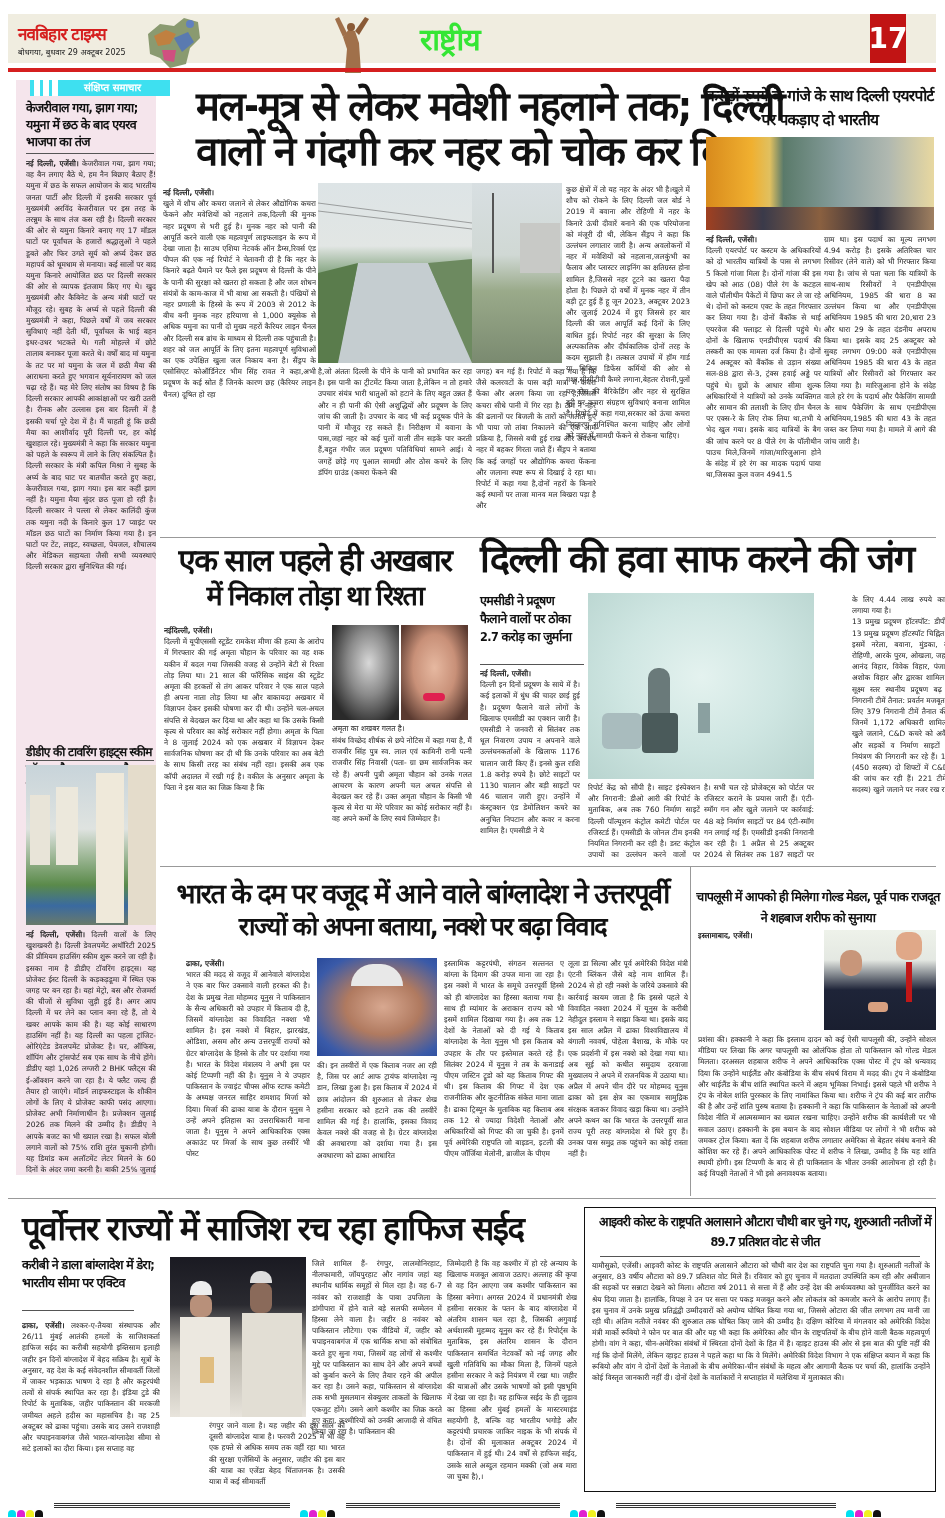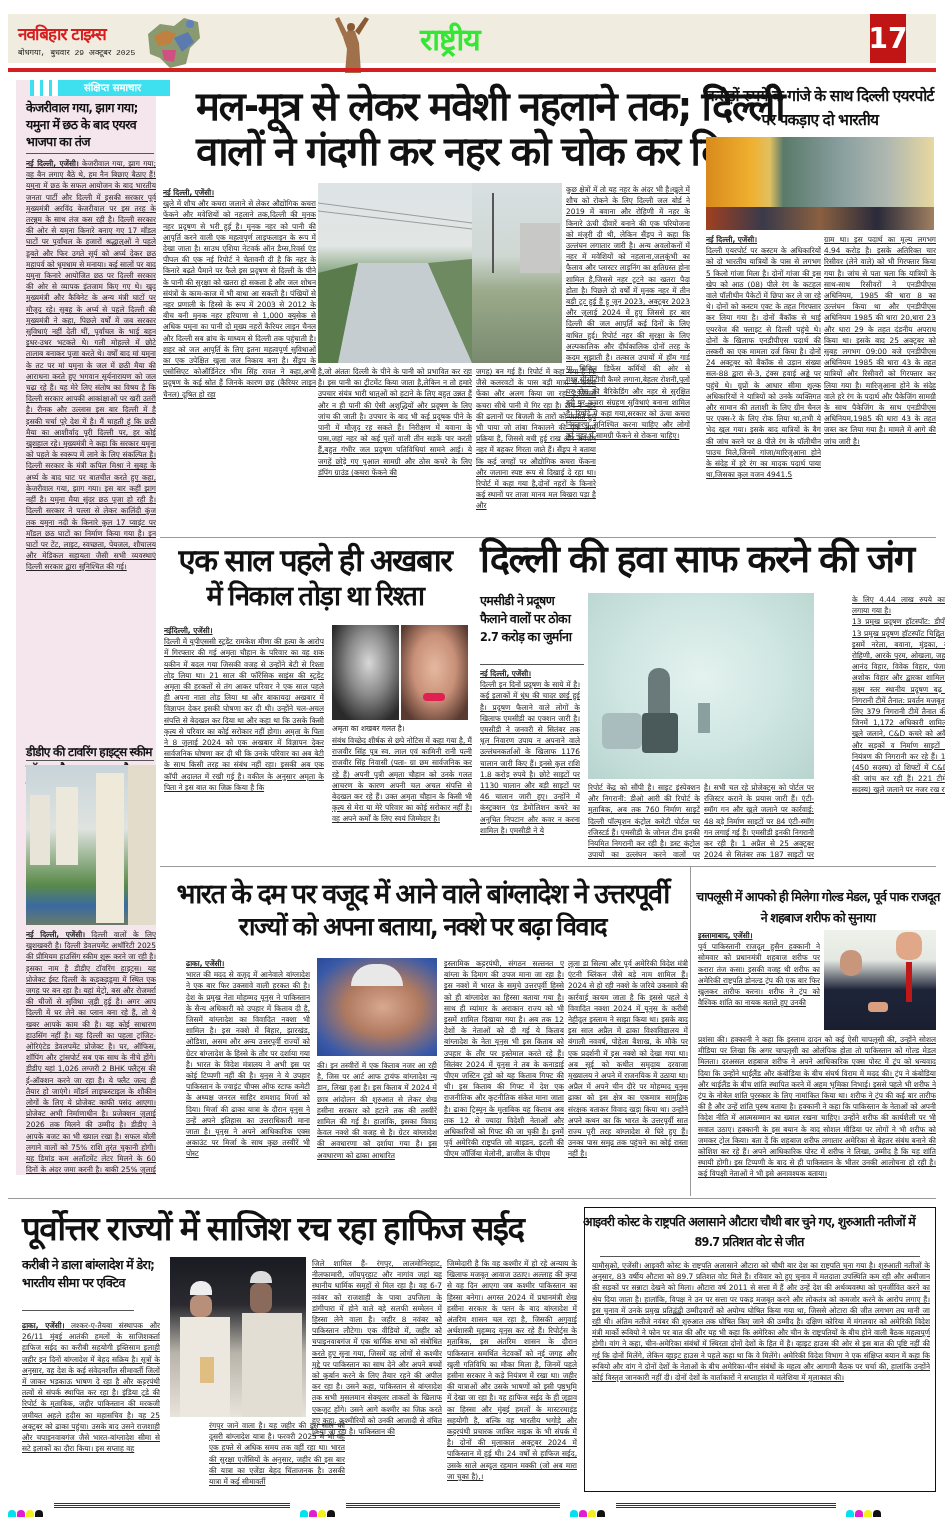--- a/index.html
+++ b/index.html
@@ -1,28 +1,28 @@
 <!DOCTYPE html>
 <html><head>
 <meta charset="utf-8">
 <style>
   * { box-sizing: border-box; margin: 0; padding: 0; }
   html, body { width: 945px; height: 1518px; background: #ffffff; overflow: hidden; }
   body { position: relative; font-family: "DejaVu Sans", sans-serif; color: #1a1a1a; }
   .abs { position: absolute; }
-  .body-text { font-family: "DejaVu Sans", sans-serif; font-size: 7.4px; line-height: 11.2px; text-align: justify; color: #222; overflow: hidden; word-break: break-word; text-decoration: underline; }
+  .body-text { font-family: "DejaVu Sans", sans-serif; font-size: 7.4px; line-height: 11.2px; text-align: justify; color: #222; overflow: hidden; word-break: break-word; }
   .dateline { font-weight: bold; display: block; }
   .hl { font-family: "DejaVu Sans Condensed", "DejaVu Sans", sans-serif; font-weight: bold; color: #111; letter-spacing: -1.5px; line-height: 1.15; transform-origin: left top; white-space: nowrap; }
   .hl-c { text-align: center; transform-origin: center top; }
 
   
   #masthead { left: 8px; top: 14px; width: 928px; height: 49px; background: #f0ede0; }
   #redrule { left: 8px; top: 68px; width: 928px; height: 4px; background: #d51f1f; }
   #paper-name { left: 18px; top: 22px; font-size: 17px; font-weight: bold; color: #d51f1f; letter-spacing: -1px; }
-  #paper-date { left: 18px; top: 46px; font-size: 8px; color: #222; font-family: Liberation Mono, monospace; }
+  #paper-date { left: 18px; top: 46px; font-size: 8px; color: #222; }
   #section-title { left: 420px; top: 18px; font-size: 30px; font-weight: bold; color: #35e635; letter-spacing: -1px; }
   #page-num { left: 870px; top: 14px; width: 36px; height: 49px; background: #c11414; color: #fff; font-size: 28px; font-weight: bold; display: flex; align-items: center; justify-content: center; }
   .map-art { left: 140px; top: 14px; width: 66px; height: 56px; }
   .statue { left: 325px; top: 15px; width: 55px; height: 58px; }
 
   
   #sidebar { left: 16px; top: 80px; width: 140px; height: 1095px; background: #f5e5ec; }
   #brief-tag { left: 30px; top: 80px; width: 140px; height: 16px; background: #3ee0f0; }
   #brief-tag .bars { position:absolute; left: 4px; top: 0; }
   #brief-tag .bars span { display:inline-block; width:6px; height:16px; background:#fff; margin-right:3px; }
@@ -162,21 +162,20 @@
   <div style="position:absolute;left:34px;top:6px;width:52px;height:22px;border-radius:26px 26px 0 0;background:#e8e8e8;"></div>
 </div>
 <div class="abs body-text" style="left:317px;top:1060px;width:120px;height:134px;">की। इन तस्वीरों में एक किताब नजर आ रही है, जिस पर आर्ट आफ ट्रायंफ बांग्लादेश न्यू डान, लिखा हुआ है। इस किताब में 2024 में छात्र आंदोलन की शुरुआत से लेकर शेख हसीना सरकार को हटाने तक की तस्वीरें शामिल की गई है। हालांकि, इसका विवाद केवल नक्शे की वजह से है। ग्रेटर बांग्लादेश की अवधारणा को दर्शाया गया है। इस अवधारणा को ढाका आधारित</div>
 <div class="abs body-text" style="left:444px;top:958px;width:120px;height:236px;">इस्लामिक कट्टरपंथी, संगठन सल्तनत ए बांग्ला के दिमाग की उपज माना जा रहा है। इस नक्शे में भारत के समूचे उत्तरपूर्वी हिस्से को ही बांग्लादेश का हिस्सा बताया गया है। साथ ही म्यांमार के अराकान राज्य को भी इसमें शामिल दिखाया गया है। अब तक 12 देशों के नेताओं को दी गई ये किताब बांग्लादेश के नेता यूनुस भी इस किताब को उपहार के तौर पर इस्तेमाल करते रहे हैं। सितंबर 2024 में यूनुस ने तब के कनाडाई पीएम जस्टिन ट्रूडो को यह किताब गिफ्ट की थी। इस किताब की गिफ्ट में देश एक राजनीतिक और कूटनीतिक संकेत माना जाता है। ढाका ट्रिब्यून के मुताबिक यह किताब अब तक 12 से ज्यादा विदेशी नेताओं और अधिकारियों को गिफ्ट की जा चुकी है। इनमें पूर्व अमेरिकी राष्ट्रपति जो बाइडन, इटली की पीएम जॉर्जिया मेलोनी, ब्राजील के पीएम</div>
 <div class="abs body-text" style="left:568px;top:958px;width:120px;height:236px;">लूला डा सिल्वा और पूर्व अमेरिकी विदेश मंत्री एंटनी ब्लिंकन जैसे बड़े नाम शामिल हैं।2024 से हो रही नक्शे के जरिये उकसावे की कार्रवाई कायम जाता है कि इससे पहले ये विवादित नक्शा 2024 में यूनुस के करीबी नेहीदुल इस्लाम ने साझा किया था। इसके बाद इस साल अप्रैल में ढाका विश्वविद्यालय में बंगाली नववर्ष, पोहेला बैशाख, के मौके पर एक प्रदर्शनी में इस नक्शे को देखा गया था। अब सूई को कथीत समुदाय दरवाजा मुख्यालय ने अपने में राजनयिक में उठाया था। अप्रैल में अपने चीन दौरे पर मोहम्मद यूनुस ढाका को इस क्षेत्र का एकमात्र सामुद्रिक संरक्षक बताकर विवाद खड़ा किया था। उन्होंने अपने कथन का कि भारत के उत्तरपूर्वी सात राज्य पूरी तरह बांग्लादेश से घिरे हुए हैं। उनका पास समुद्र तक पहुंचने का कोई रास्ता नहीं है।</div>
 
 <div class="abs" style="left:690px;top:866px;width:1px;height:330px;background:#999;"></div>
 <div class="abs hl hl-c" style="left:696px;top:886px;width:244px;font-size:12.5px;white-space:normal;letter-spacing:-0.7px;line-height:21px;">चापलूसी में आपको ही मिलेगा गोल्ड मेडल, पूर्व पाक राजदूत ने शहबाज शरीफ को सुनाया</div>
 <div class="abs body-text" style="left:698px;top:930px;width:122px;height:100px;">
   <span class="dateline">इस्लामाबाद, एजेंसी।</span>
-  <span>पूर्व पाकिस्तानी राजदूत हुसैन हक्कानी ने सोमवार को प्रधानमंत्री शहबाज शरीफ पर करारा तंज कसा। इसकी वजह थी शरीफ का अमेरिकी राष्ट्रपति डोनल्ड ट्रंप की एक बार फिर खुलकर तारीफ करना। शरीफ ने ट्रंप को वैश्विक शांति का नायक बताते हुए उनकी</span>
 </div>
 <div class="abs photo" style="left:824px;top:930px;width:112px;height:100px;background:linear-gradient(180deg,#eef2ea 0%,#e4e8e2 30%,#1e2438 60%,#1a1f30 100%);">
   <div style="position:absolute;left:16px;top:20px;width:22px;height:26px;border-radius:10px;background:#c8967a;"></div>
   <div style="position:absolute;left:72px;top:2px;width:26px;height:28px;border-radius:10px;background:#e0a888;"></div>
   <div style="position:absolute;left:82px;top:32px;width:6px;height:40px;background:#c01818;"></div>
   <div style="position:absolute;left:44px;top:72px;width:20px;height:10px;background:#d8a080;border-radius:4px;"></div>
 </div>
 <div class="abs body-text" style="left:698px;top:1034px;width:238px;height:160px;">प्रशंसा की। हक्कानी ने कहा कि इस्लाम दादन को कई ऐसी चापलूसी की, उन्होंने सोशल मीडिया पर लिखा कि अगर चापलूसी का ओलंपिक होता तो पाकिस्तान को गोल्ड मेडल मिलता। दरअसल शहबाज शरीफ ने अपने आधिकारिक एक्स पोस्ट में ट्रंप को धन्यवाद दिया कि उन्होंने थाईलैंड और कंबोडिया के बीच संघर्ष विराम में मदद की। ट्रंप ने कंबोडिया और थाईलैंड के बीच शांति स्थापित करने में अहम भूमिका निभाई। इससे पहले भी शरीफ ने ट्रंप के नोबेल शांति पुरस्कार के लिए नामांकित किया था। शरीफ ने ट्रंप की कई बार तारीफ की है और उन्हें शांति पुरुष बताया है। हक्कानी ने कहा कि पाकिस्तान के नेताओं को अपनी विदेश नीति में आत्मसम्मान का ख्याल रखना चाहिए। उन्होंने शरीफ की कार्यशैली पर भी सवाल उठाए। हक्कानी के इस बयान के बाद सोशल मीडिया पर लोगों ने भी शरीफ को जमकर ट्रोल किया। बता दें कि शहबाज शरीफ लगातार अमेरिका से बेहतर संबंध बनाने की कोशिश कर रहे हैं। अपने आधिकारिक पोस्ट में शरीफ ने लिखा, उम्मीद है कि यह शांति स्थायी होगी। इस टिप्पणी के बाद से ही पाकिस्तान के भीतर उनकी आलोचना हो रही है। कई विपक्षी नेताओं ने भी इसे अनावश्यक बताया।</div>
 
 <div class="abs" style="left:8px;top:1198px;width:928px;height:1px;background:#999;"></div>
@@ -195,21 +194,21 @@
   <div style="position:absolute;left:80px;top:26px;width:22px;height:30px;border-radius:8px;background:#8a6a5a;"></div>
   <div style="position:absolute;left:10px;top:60px;width:50px;height:100px;background:#ece8e0;"></div>
   <div style="position:absolute;left:72px;top:56px;width:60px;height:104px;background:#e2ded4;"></div>
   <div style="position:absolute;left:30px;top:100px;width:14px;height:26px;background:#d8a040;opacity:0.6;"></div>
 </div>
 <div class="abs body-text" style="left:170px;top:1420px;width:136px;height:74px;margin-left:39px;">रंगपुर जाने वाला है। यह जहीर की इस साल की दूसरी बांग्लादेश यात्रा है। फरवरी 2025 में भी वह एक हफ्ते से अधिक समय तक वहीं रहा था। भारत की सुरक्षा एजेंसियों के अनुसार, जहीर की इस बार की यात्रा का एजेंडा बेहद चिंताजनक है। उसकी यात्रा में कई सीमावर्ती</div>
 <div class="abs body-text" style="left:312px;top:1258px;width:130px;height:236px;">जिले शामिल हैं- रंगपुर, लालमोनिरहाट, नीलफामारी, जॉयपुरहाट और नागांव जहां यह स्थानीय धार्मिक समूहों से मिल रहा है। वह 6-7 नवंबर को राजशाही के पाबा उपजिला के डांगीपारा में होने वाले बड़े सलफी सम्मेलन में हिस्सा लेने वाला है। जहीर 8 नवंबर को पाकिस्तान लौटेगा। एक वीडियो में, जहीर को चपाइनवाबगंज में एक धार्मिक सभा को संबोधित करते हुए सुना गया, जिसमें वह लोगों से कश्मीर मुद्दे पर पाकिस्तान का साथ देने और अपने बच्चों को कुर्बान करने के लिए तैयार रहने की अपील कर रहा है। उसने कहा, पाकिस्तान से बांग्लादेश तक सभी मुसलमान सेक्युलर ताकतों के खिलाफ एकजुट होंगे। उसने आगे कश्मीर का जिक्र करते हुए कहा, कश्मीरियों को उनकी आजादी से वंचित किया जा रहा है। पाकिस्तान की</div>
 <div class="abs body-text" style="left:447px;top:1258px;width:130px;height:236px;">जिम्मेदारी है कि वह कश्मीर में हो रहे अन्याय के खिलाफ मजबूत आवाज उठाए। अल्लाह की कृपा से वह दिन आएगा जब कश्मीर पाकिस्तान का हिस्सा बनेगा। अगस्त 2024 में प्रधानमंत्री शेख हसीना सरकार के पतन के बाद बांग्लादेश में अंतरिम शासन चल रहा है, जिसकी अगुवाई अर्थशास्त्री मुहम्मद यूनुस कर रहे हैं। रिपोर्ट्स के मुताबिक, इस अंतरिम शासन के दौरान पाकिस्तान समर्थित नेटवर्कों को नई जगह और खुली गतिविधि का मौका मिला है, जिनमें पहले हसीना सरकार ने कड़े नियंत्रण में रखा था। जहीर की यात्राओं और उसके भाषणों को इसी पृष्ठभूमि में देखा जा रहा है। वह हाफिज सईद के ही जुड़ाव का हिस्सा और मुंबई हमलों के मास्टरमाइंड सहयोगी है, बल्कि वह भारतीय भगोड़े और कट्टरपंथी प्रचारक जाकिर नाइक के भी संपर्क में है। दोनों की मुलाकात अक्टूबर 2024 में पाकिस्तान में हुई थी। 24 वर्षों से हाफिज सईद, उसके साले अब्दुल रहमान मक्की (जो अब मारा जा चुका है),।</div>
 
 <div class="abs" style="left:584px;top:1207px;width:352px;height:285px;border:1px solid #111;"></div>
-<div class="abs hl hl-c" style="left:578px;top:1212px;width:342px;font-size:12.5px;white-space:normal;letter-spacing:-0.7px;line-height:20px;">आइवरी कोस्ट के राष्ट्रपति अलासाने औटारा चौथी बार चुने गए, शुरुआती नतीजों में 89.7 प्रतिशत वोट से जीत</div>
+<div class="abs hl hl-c" style="left:594px;top:1212px;width:342px;font-size:12.5px;white-space:normal;letter-spacing:-0.7px;line-height:20px;">आइवरी कोस्ट के राष्ट्रपति अलासाने औटारा चौथी बार चुने गए, शुरुआती नतीजों में 89.7 प्रतिशत वोट से जीत</div>
 <div class="abs rule" style="left:600px;top:1256px;width:320px;"></div>
 <div class="abs body-text" style="left:592px;top:1260px;width:338px;height:230px;">यामौसुक्रो, एजेंसी। आइवरी कोस्ट के राष्ट्रपति अलासाने औटारा को चौथी बार देश का राष्ट्रपति चुना गया है। शुरुआती नतीजों के अनुसार, 83 वर्षीय औटारा को 89.7 प्रतिशत वोट मिले हैं। रविवार को हुए चुनाव में मतदाता उपस्थिति कम रही और अबीजान की सड़कों पर सन्नाटा देखने को मिला। औटारा वर्ष 2011 से सत्ता में हैं और उन्हें देश की अर्थव्यवस्था को पुनर्जीवित करने का श्रेय दिया जाता है। हालांकि, विपक्ष ने उन पर सत्ता पर पकड़ मजबूत करने और लोकतंत्र को कमजोर करने के आरोप लगाए हैं। इस चुनाव में उनके प्रमुख प्रतिद्वंद्वी उम्मीदवारों को अयोग्य घोषित किया गया था, जिससे ओटारा की जीत लगभग तय मानी जा रही थी। अंतिम नतीजे नवंबर की शुरुआत तक घोषित किए जाने की उम्मीद है। दक्षिण कोरिया में मंगलवार को अमेरिकी विदेश मंत्री मार्को रूबियो ने फोन पर बात की और यह भी कहा कि अमेरिका और चीन के राष्ट्रपतियों के बीच होने वाली बैठक महत्वपूर्ण होगी। वांग ने कहा, चीन-अमेरिका संबंधों में स्थिरता दोनों देशों के हित में है। व्हाइट हाउस की ओर से इस बात की पुष्टि नहीं की गई कि दोनों मिलेंगे, लेकिन व्हाइट हाउस ने पहले कहा था कि वे मिलेंगे। अमेरिकी विदेश विभाग ने एक संक्षिप्त बयान में कहा कि रूबियो और वांग ने दोनों देशों के नेताओं के बीच अमेरिका-चीन संबंधों के महत्व और आगामी बैठक पर चर्चा की, हालांकि उन्होंने कोई विस्तृत जानकारी नहीं दी। दोनों देशों के वार्ताकारों ने सप्ताहांत में मलेशिया में मुलाकात की।</div>
 
 <div id="print-marks" class="abs" style="left:8px;top:1500px;width:928px;height:10px;">
     <div class="cmyk" style="position: absolute; top: 2px; left: 0px;"><span style="background: rgb(0, 224, 240);"></span><span style="background: rgb(224, 32, 208);"></span><span style="background: rgb(240, 240, 32);"></span><span style="background: rgb(17, 17, 17);"></span></div>
     <div class="stripes" style="position: absolute; top: 3px; left: 46px; width: 236px;"></div>
     <div class="cmyk" style="position: absolute; top: 2px; left: 292px;"><span style="background: rgb(0, 224, 240);"></span><span style="background: rgb(224, 32, 208);"></span><span style="background: rgb(240, 240, 32);"></span><span style="background: rgb(17, 17, 17);"></span></div>
     <div class="stripes" style="position: absolute; top: 3px; left: 338px; width: 214px;"></div>
     <div class="cmyk" style="position: absolute; top: 2px; left: 562px;"><span style="background: rgb(0, 224, 240);"></span><span style="background: rgb(224, 32, 208);"></span><span style="background: rgb(240, 240, 32);"></span><span style="background: rgb(17, 17, 17);"></span></div>
     <div class="stripes" style="position: absolute; top: 3px; left: 608px; width: 220px;"></div>

